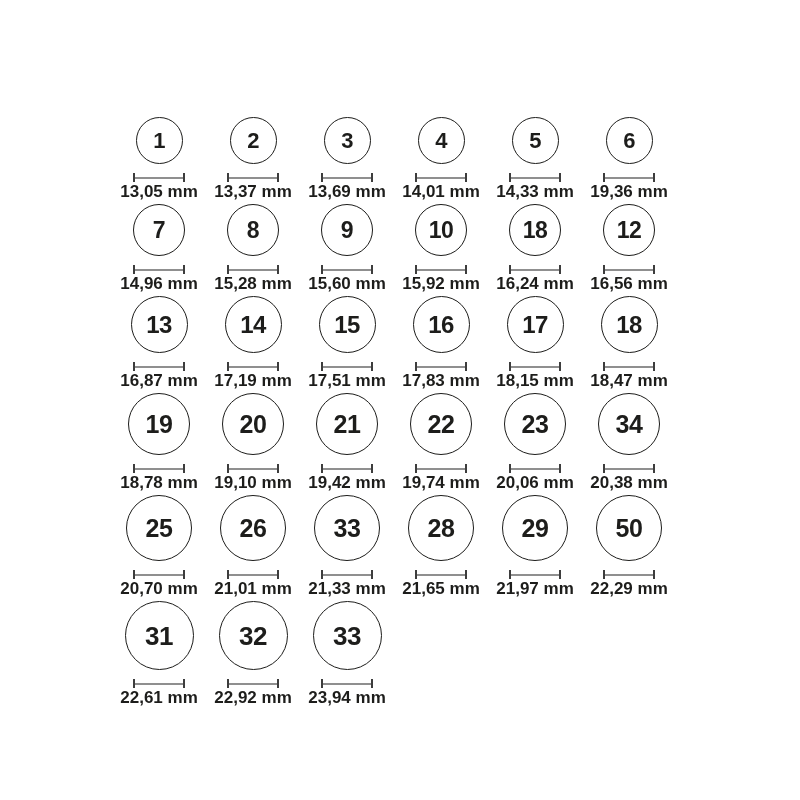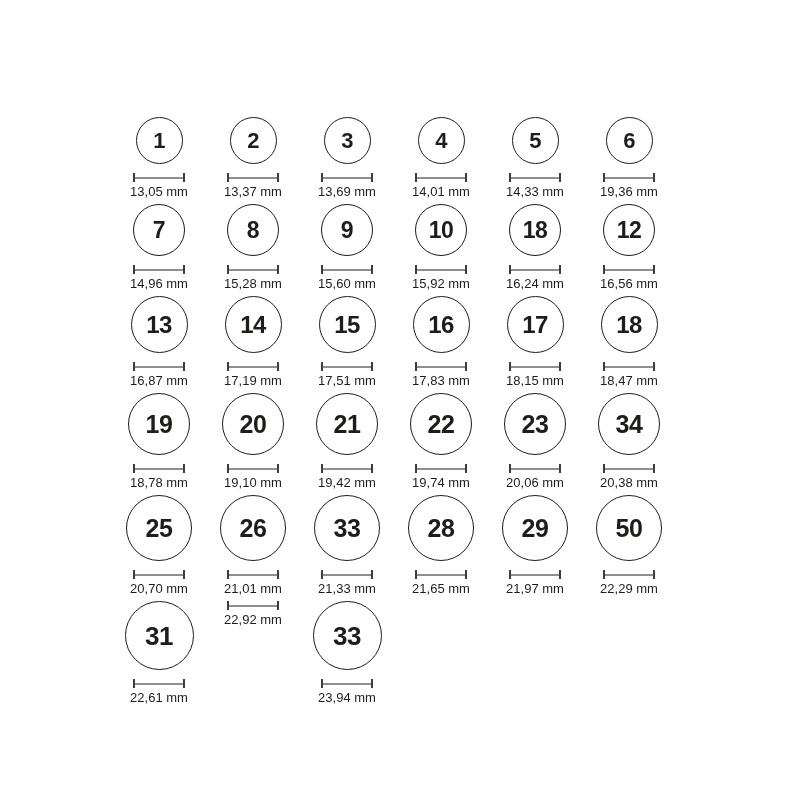--- a/index.html
+++ b/index.html
@@ -23,21 +23,21 @@
     font-weight:700;font-size:var(--fs);line-height:1;
     letter-spacing:-0.5px;color:#1d1d1b;
   }
   .ruler{position:relative;width:52px;height:9px;}
   .ruler i{display:block;position:absolute;}
   .tick{top:0;width:2px;height:9px;background:#3d3d3d;}
   .tl{left:0;}
   .tr{right:0;}
   .rl{left:2px;right:2px;top:4px;height:2px;background:#8f8f8f;}
   .mm{
-    margin-top:3px;font-size:13px;font-weight:400;line-height:13px;
+    margin-top:3px;font-size:17px;font-weight:700;line-height:13px;
     white-space:nowrap;color:#1d1d1b;
   }
   .r1{--d:47px;--fs:22px;}
   .r2{--d:52px;--fs:23px;}
   .r3{--d:57px;--fs:24px;}
   .r4{--d:62px;--fs:25px;}
   .r5{--d:66px;--fs:25px;}
   .r6{--d:69px;--fs:26px;}
 </style>
 </head>
@@ -396,20 +396,23 @@
           <span class="num">31</span>
         </div>
       <div class="ruler">
           <i class="tick tl"></i>
           <i class="rl"></i>
           <i class="tick tr"></i>
         </div>
       <div class="mm">22,61 mm</div>
     </div>
     <div class="cell">
+      <div class="circle">
+          <span class="num">32</span>
+        </div>
       <div class="ruler">
           <i class="tick tl"></i>
           <i class="rl"></i>
           <i class="tick tr"></i>
         </div>
       <div class="mm">22,92 mm</div>
     </div>
     <div class="cell">
       <div class="circle">
           <span class="num">33</span>

